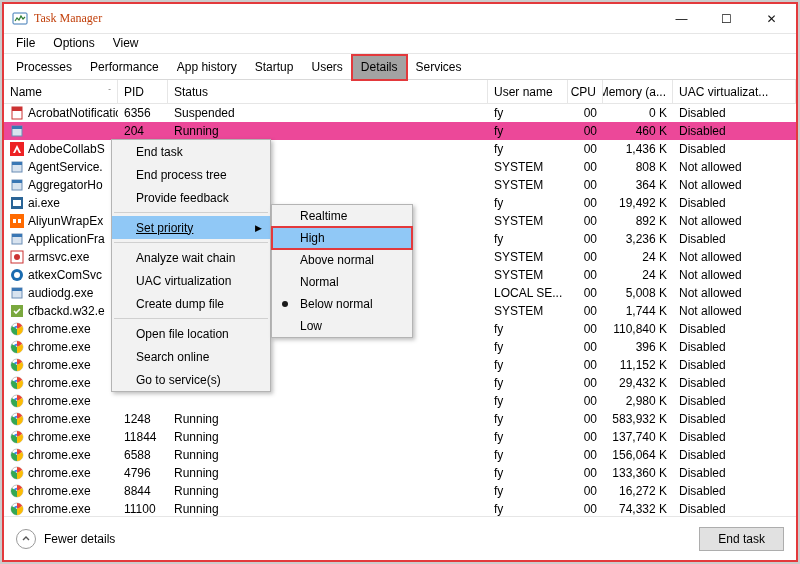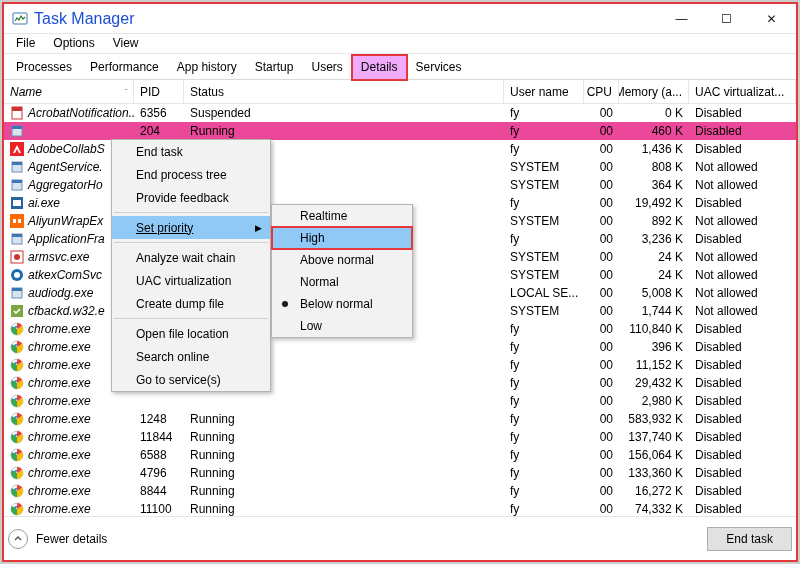--- a/index.html
+++ b/index.html
@@ -1,48 +1,48 @@
 <!DOCTYPE html>
 <html><head>
 <meta charset="utf-8">
 <style>
   * { box-sizing: border-box; margin: 0; padding: 0; }
   body { font-family: "Segoe UI", Tahoma, sans-serif; font-size: 12px; color: #000; background: #ccc; width: 800px; height: 564px; overflow: hidden; }
   .outer-frame { border: 2px solid #e3393c; width: 796px; height: 560px; margin: 2px; background: #fff; position: relative; }
   .window { width: 100%; height: 100%; display: flex; flex-direction: column; }
   .titlebar { height: 30px; display: flex; align-items: center; padding: 0 2px; border-bottom: 1px solid #e6e6e6; }
   .title-icon { width: 16px; height: 16px; margin: 0 6px 0 6px; display: flex; align-items: center; justify-content: center; }
-  .title-text { flex: 0 0 auto; font-size: 16px; color: #1d4ed8; }
+  .title-text { flex: 0 0 auto; font-size: 12px; color: #c2410c; font-family: Liberation Serif, serif; }
   .title-spacer { flex: 1; }
   .win-btn { width: 45px; height: 30px; display: flex; align-items: center; justify-content: center; color: #111; }
   .win-btn.close {}
   .menubar { display: flex; height: 20px; align-items: center; padding: 0 4px 2px 4px; gap: 2px; border-bottom: 1px solid #e6e6e6; }
   .menu-item { padding: 1px 8px; font-size: 12px; }
   .tabbar { display: flex; height: 26px; align-items: flex-end; padding: 0 3px; border-bottom: 1px solid #d9d9d9; }
   .tab { padding: 4px 8px 5px 8px; font-size: 12px; border: 1px solid transparent; border-bottom: none; }
-  .tab.active { border: 1px solid #d9d9d9; border-bottom: 1px solid #fff; background: #f0abfc; position: relative; top: 1px; }
+  .tab.active { border: 1px solid #d9d9d9; border-bottom: 1px solid #fff; background: #a3a3a3; position: relative; top: 1px; }
   .tab.highlight-red { outline: 2px solid #e3393c; outline-offset: -1px; }
   .table-wrap { flex: 1; overflow: hidden; display: flex; flex-direction: column; }
   .thead { display: flex; height: 24px; align-items: center; border-bottom: 1px solid #e6e6e6; font-size: 12px; }
   .th { padding: 0 6px; height: 100%; display: flex; align-items: center; border-right: 1px solid #e6e6e6; white-space: nowrap; overflow: hidden; color: #000; }
-  .col-name { width: 130px; font-style: italic; }
+  .col-name { width: 114px; }
   .col-pid { width: 50px; }
   .col-status { width: 320px; }
   .col-user { width: 80px; }
   .col-cpu { width: 35px; justify-content: flex-end; }
   .col-mem { width: 70px; justify-content: flex-end; }
   .col-uac { flex: 1; }
   .tbody { flex: 1; overflow: hidden; }
   .row { display: flex; height: 18px; align-items: center; font-size: 12px; }
   .row:nth-child(even) {}
   .cell { padding: 0 6px; height: 100%; display: flex; align-items: center; white-space: nowrap; overflow: hidden; }
   .cell.col-name { gap: 4px; }
   .row.selected { background: #ec4899; }
   .proc-icon { width: 14px; height: 14px; flex-shrink: 0; }
-  .footer { height: 44px; border-top: 1px solid #e6e6e6; display: flex; align-items: center; padding: 0 4px; }
+  .footer { height: 44px; border-top: 1px solid #e6e6e6; display: flex; align-items: center; padding: 0 12px; }
   .fewer { display: flex; align-items: center; gap: 8px; }
   .fewer-circle { width: 20px; height: 20px; border: 1px solid #999; border-radius: 50%; display: flex; align-items: center; justify-content: center; }
   .footer-spacer { flex: 1; }
   .end-task-btn { border: 1px solid #adadad; background: #e1e1e1; padding: 4px 18px; font-size: 12px; }
   
   .ctx { position: absolute; background: #f2f2f2; border: 1px solid #b4b4b4; box-shadow: 2px 2px 4px rgba(0,0,0,0.25); }
   .ctx-main { left: 107px; top: 135px; width: 160px; }
   .ctx-item { height: 23px; display: flex; align-items: center; padding: 0 20px 0 24px; font-size: 12px; position: relative; }
   .ctx-item.hover { background: #90c8f6; text-decoration: underline; }
   .ctx-sep { height: 1px; background: #d0d0d0; margin: 3px 2px; }

